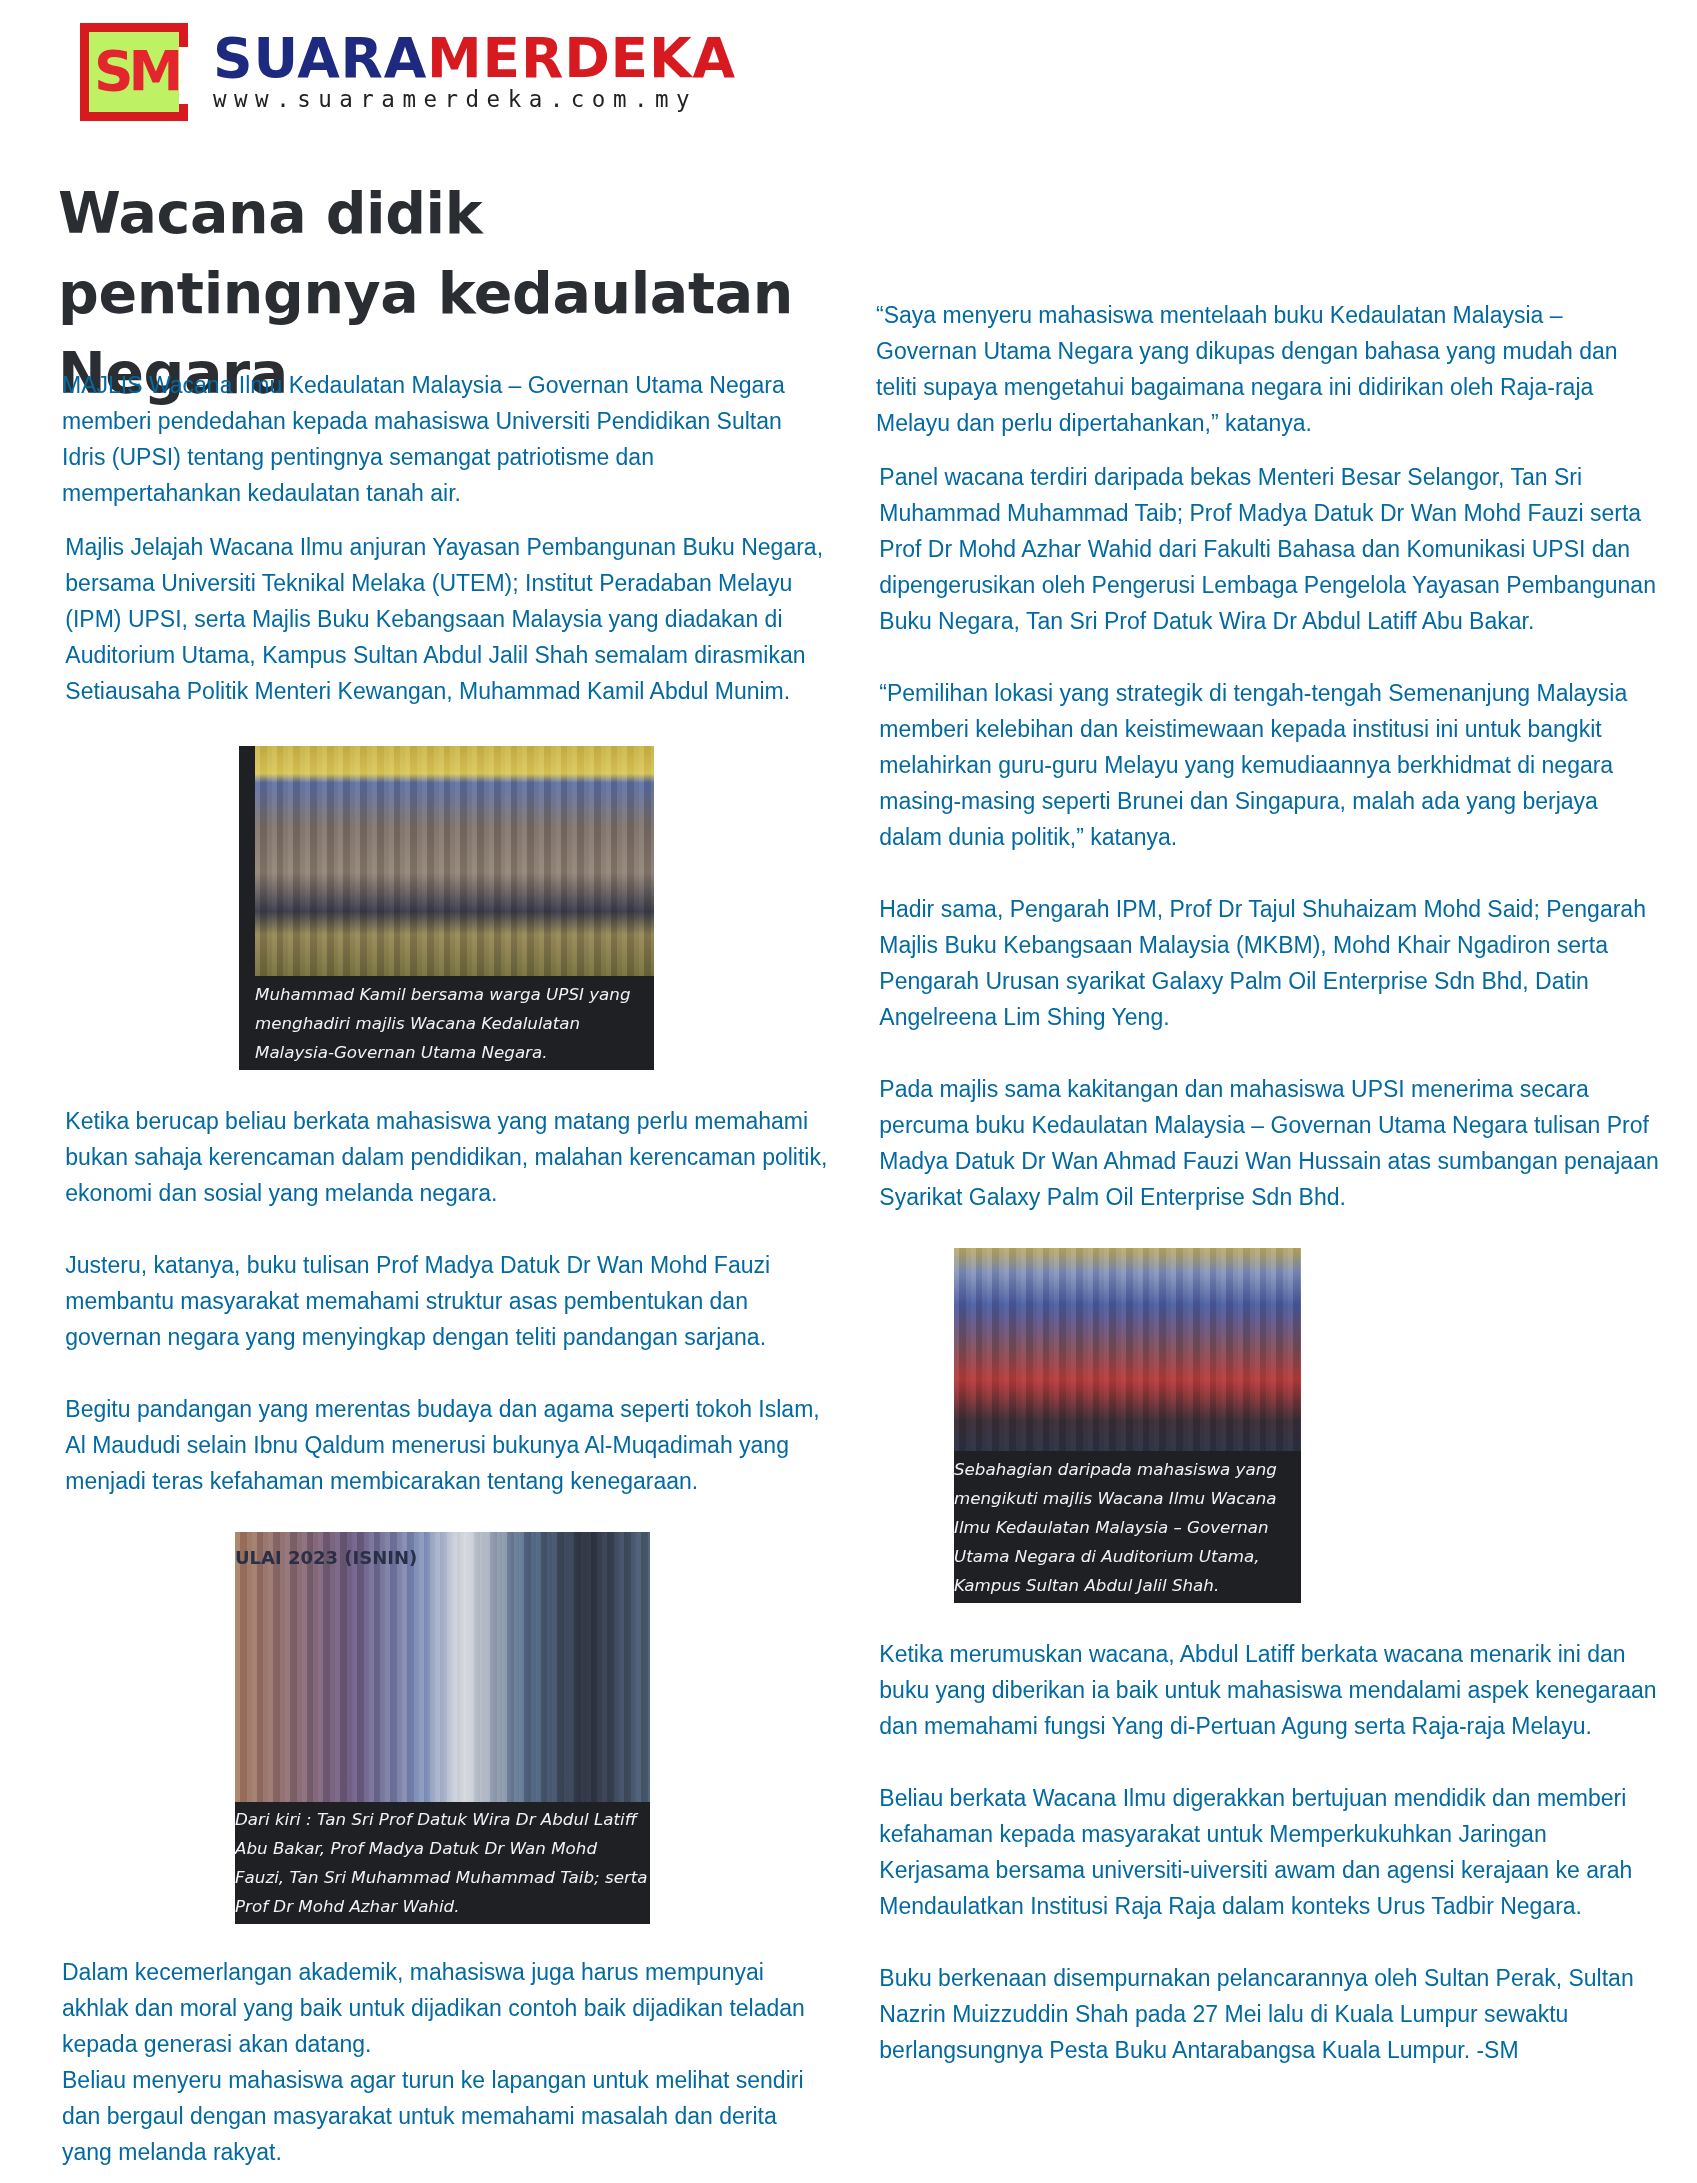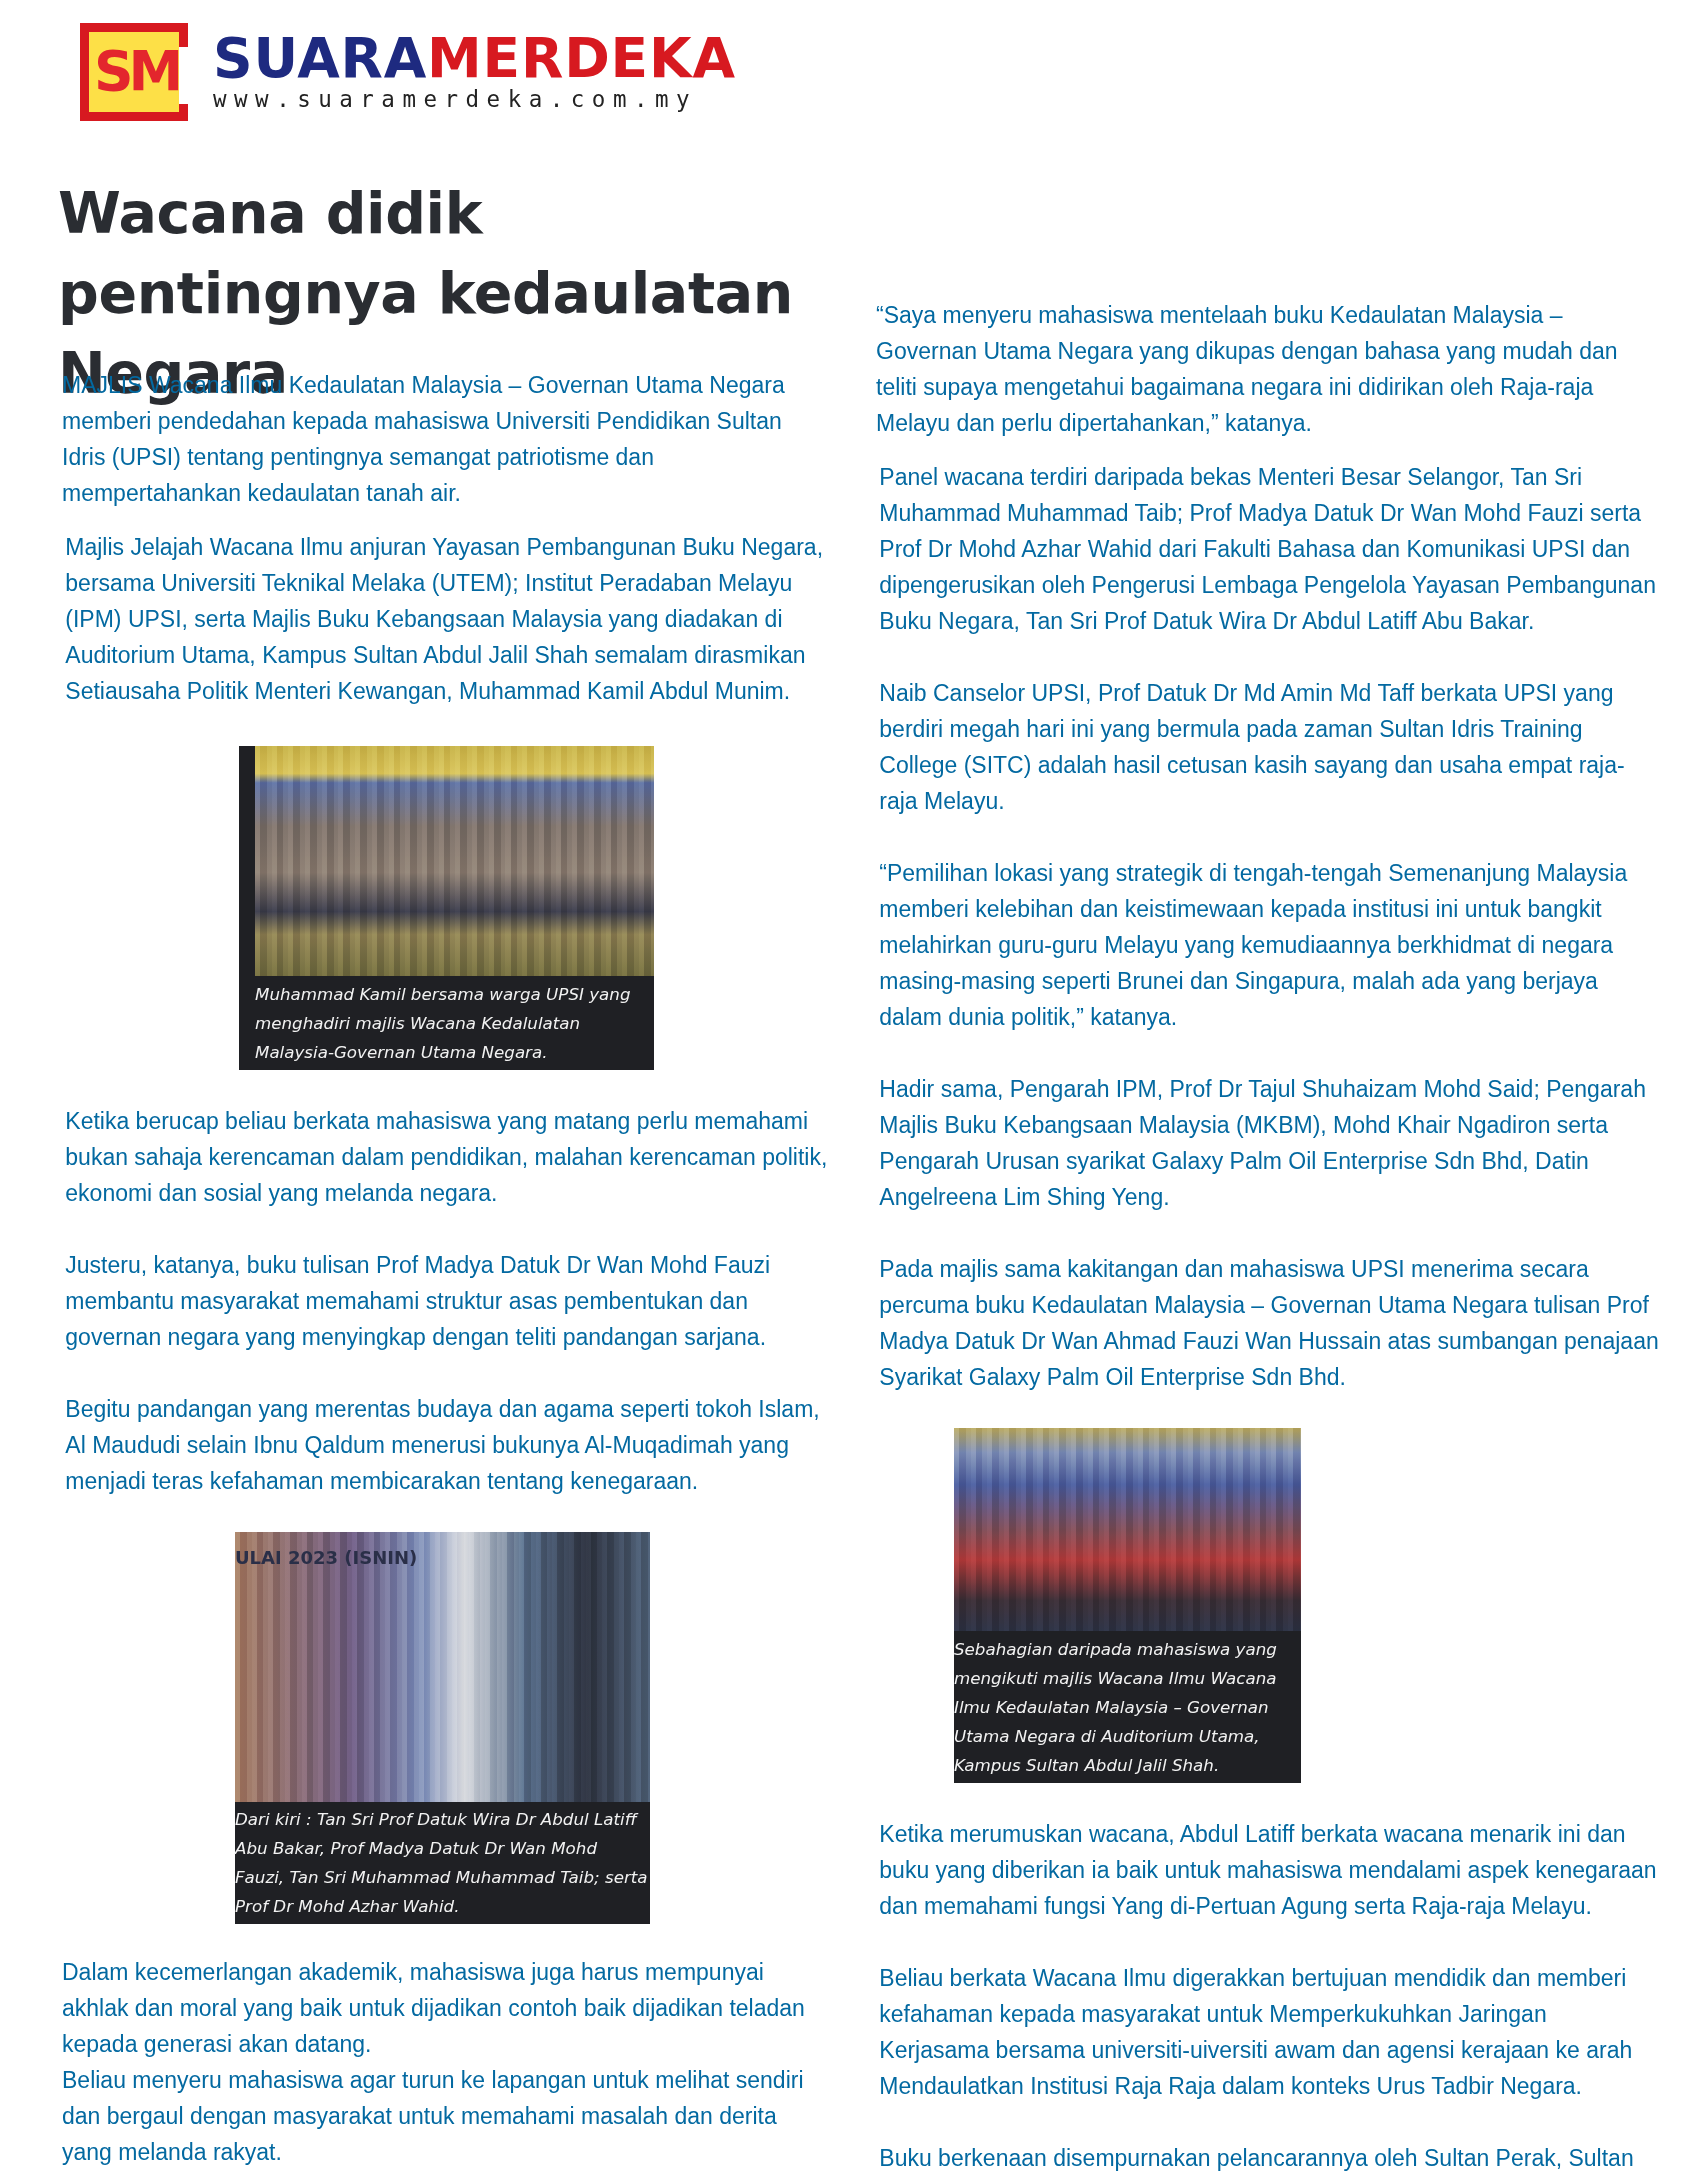--- a/index.html
+++ b/index.html
@@ -1,21 +1,21 @@
 <!DOCTYPE html>
 <html style="font-size:13.3px"><head>
   <meta charset="utf-8">
   <style>
     * { box-sizing: border-box; margin: 0; padding: 0; }
     html, body { width: 1698px; height: 2183px; background: #ffffff; overflow: hidden; }
     body { position: relative; font-family: "Liberation Sans", sans-serif; color: #2b2b2b; }
 
     
     .logo { position: absolute; left: 80px; top: 23.4px; height: 98px; display: flex; align-items: center; }
-    .logo-mark { width: 108px; height: 98px; border: 9.2px solid #d71920; border-right-color: #d71920; position: relative; background: #fde047; }
+    .logo-mark { width: 108px; height: 98px; border: 9.2px solid #d71920; border-right-color: #d71920; position: relative; background: #bef264; }
     .logo-mark .sm { position: absolute; left: 5px; top: 11.7px; font-family: "DejaVu Sans", sans-serif; font-weight: bold; font-size: 55px; letter-spacing: -5px; color: #e3262d; line-height: 1; }
     .logo-mark .gap { position: absolute; right: -11.7px; top: 15px; width: 11.7px; height: 57px; background: #fff; }
     .logo-text { margin-left: 25px; display: flex; flex-direction: column; justify-content: space-between; }
     .logo-word { font-family: "DejaVu Sans", sans-serif; font-weight: bold; font-size: 55px; line-height: 0.95; letter-spacing: 0.8px; }
     .logo-word .suara { color: #1e2a80; }
     .logo-word .merdeka { color: #d71920; }
     .logo-url { font-family: "DejaVu Sans Mono", monospace; font-size: 22.5px; letter-spacing: 7.5px; color: #222; margin-top: 1.7px; }
 
     
     .title { position: absolute; left: 58px; top: 173px; width: 801px; font-family: "DejaVu Sans", sans-serif; font-weight: bold; font-size: 57px; line-height: 80px; color: #2a2d32; letter-spacing: -0.4px; }
@@ -90,21 +90,20 @@
     <figcaption class="caption">Dari kiri : Tan Sri Prof Datuk Wira Dr Abdul Latiff Abu Bakar, Prof Madya Datuk Dr Wan Mohd Fauzi, Tan Sri Muhammad Muhammad Taib; serta Prof Dr Mohd Azhar Wahid.</figcaption>
   </figure>
 
   <p class="para">Dalam kecemerlangan akademik, mahasiswa juga harus mempunyai akhlak dan moral yang baik untuk dijadikan contoh baik dijadikan teladan kepada generasi akan datang.</p>
   <p class="para">Beliau menyeru mahasiswa agar turun ke lapangan untuk melihat sendiri dan bergaul dengan masyarakat untuk memahami masalah dan derita yang melanda rakyat.</p>
 </div>
 
 <div class="col col-right">
   <p class="para mb-small">“Saya menyeru mahasiswa mentelaah buku Kedaulatan Malaysia – Governan Utama Negara yang dikupas dengan bahasa yang mudah dan teliti supaya mengetahui bagaimana negara ini didirikan oleh Raja-raja Melayu dan perlu dipertahankan,” katanya.</p>
   <p class="para indent mb-big">Panel wacana terdiri daripada bekas Menteri Besar Selangor, Tan Sri Muhammad Muhammad Taib; Prof Madya Datuk Dr Wan Mohd Fauzi serta Prof Dr Mohd Azhar Wahid dari Fakulti Bahasa dan Komunikasi UPSI dan dipengerusikan oleh Pengerusi Lembaga Pengelola Yayasan Pembangunan Buku Negara, Tan Sri Prof Datuk Wira Dr Abdul Latiff Abu Bakar.</p>
-  <p class="para indent mb-big">Naib Canselor UPSI, Prof Datuk Dr Md Amin Md Taff berkata UPSI yang berdiri megah hari ini yang bermula pada zaman Sultan Idris Training College (SITC) adalah hasil cetusan kasih sayang dan usaha empat raja-raja Melayu.</p>
   <p class="para indent mb-big">“Pemilihan lokasi yang strategik di tengah-tengah Semenanjung Malaysia memberi kelebihan dan keistimewaan kepada institusi ini untuk bangkit melahirkan guru-guru Melayu yang kemudiaannya berkhidmat di negara masing-masing seperti Brunei dan Singapura, malah ada yang berjaya dalam dunia politik,” katanya.</p>
   <p class="para indent mb-big">Hadir sama, Pengarah IPM, Prof Dr Tajul Shuhaizam Mohd Said; Pengarah Majlis Buku Kebangsaan Malaysia (MKBM), Mohd Khair Ngadiron serta Pengarah Urusan syarikat Galaxy Palm Oil Enterprise Sdn Bhd, Datin Angelreena Lim Shing Yeng.</p>
   <p class="para indent">Pada majlis sama kakitangan dan mahasiswa UPSI menerima secara percuma buku Kedaulatan Malaysia – Governan Utama Negara tulisan Prof Madya Datuk Dr Wan Ahmad Fauzi Wan Hussain atas sumbangan penajaan Syarikat Galaxy Palm Oil Enterprise Sdn Bhd.</p>
 
   <figure class="figure fig3">
     <div class="photo" aria-label="Students seated in auditorium">
       <div class="crowd"></div>
     </div>
     <figcaption class="caption">Sebahagian daripada mahasiswa yang mengikuti majlis Wacana Ilmu Wacana Ilmu Kedaulatan Malaysia – Governan Utama Negara di Auditorium Utama, Kampus Sultan Abdul Jalil Shah.</figcaption>
   </figure>

